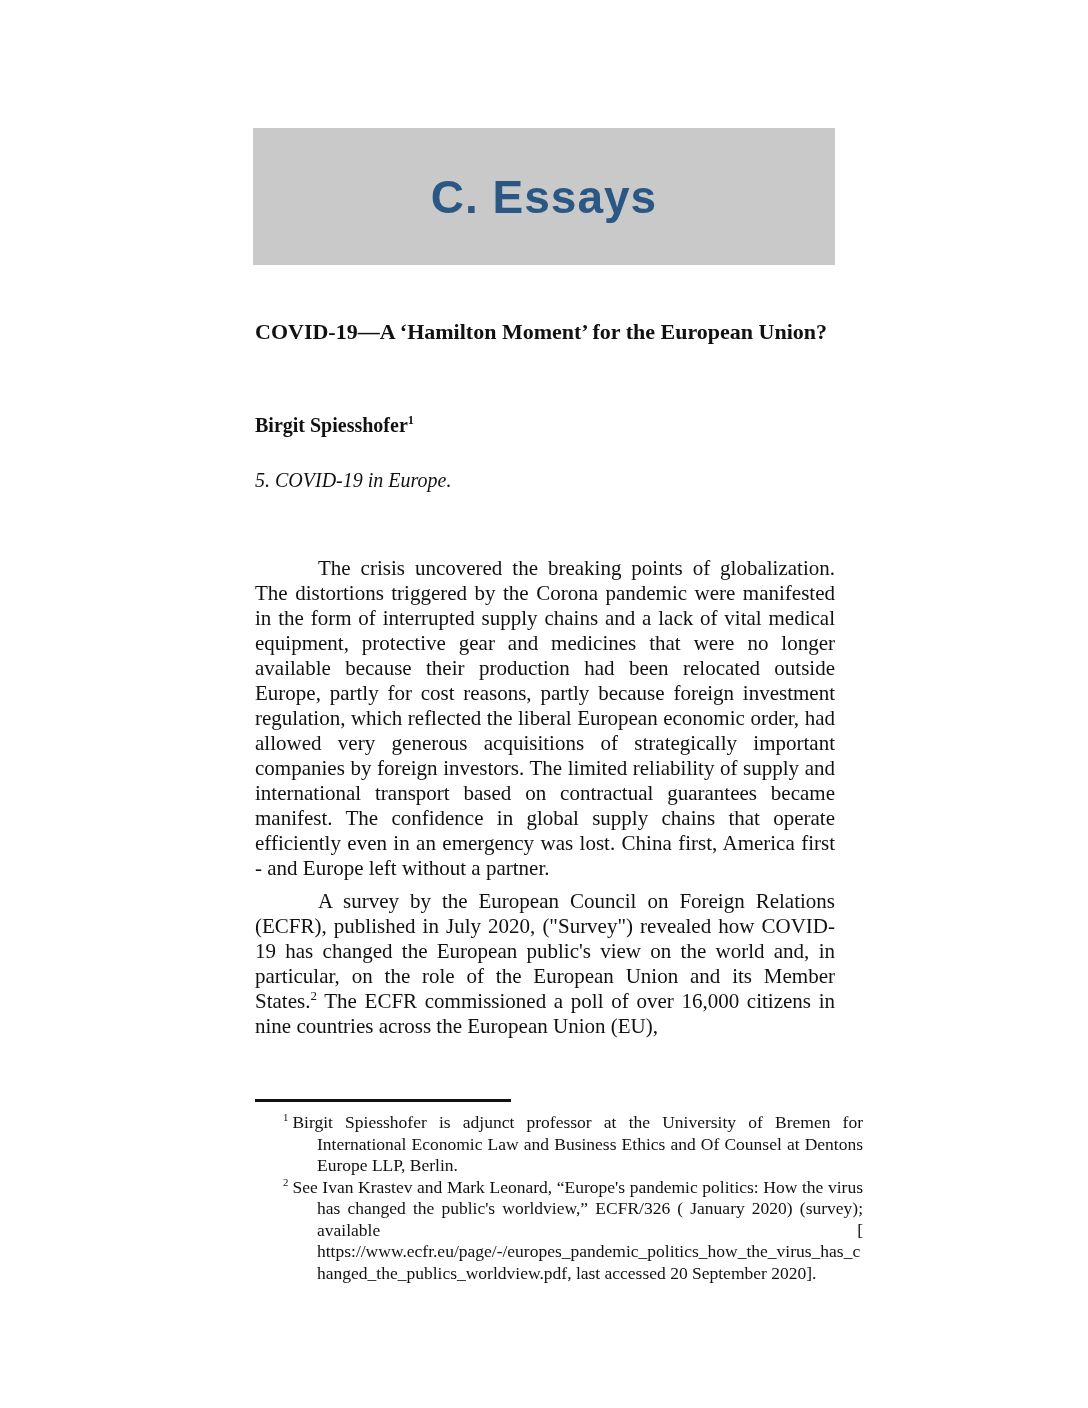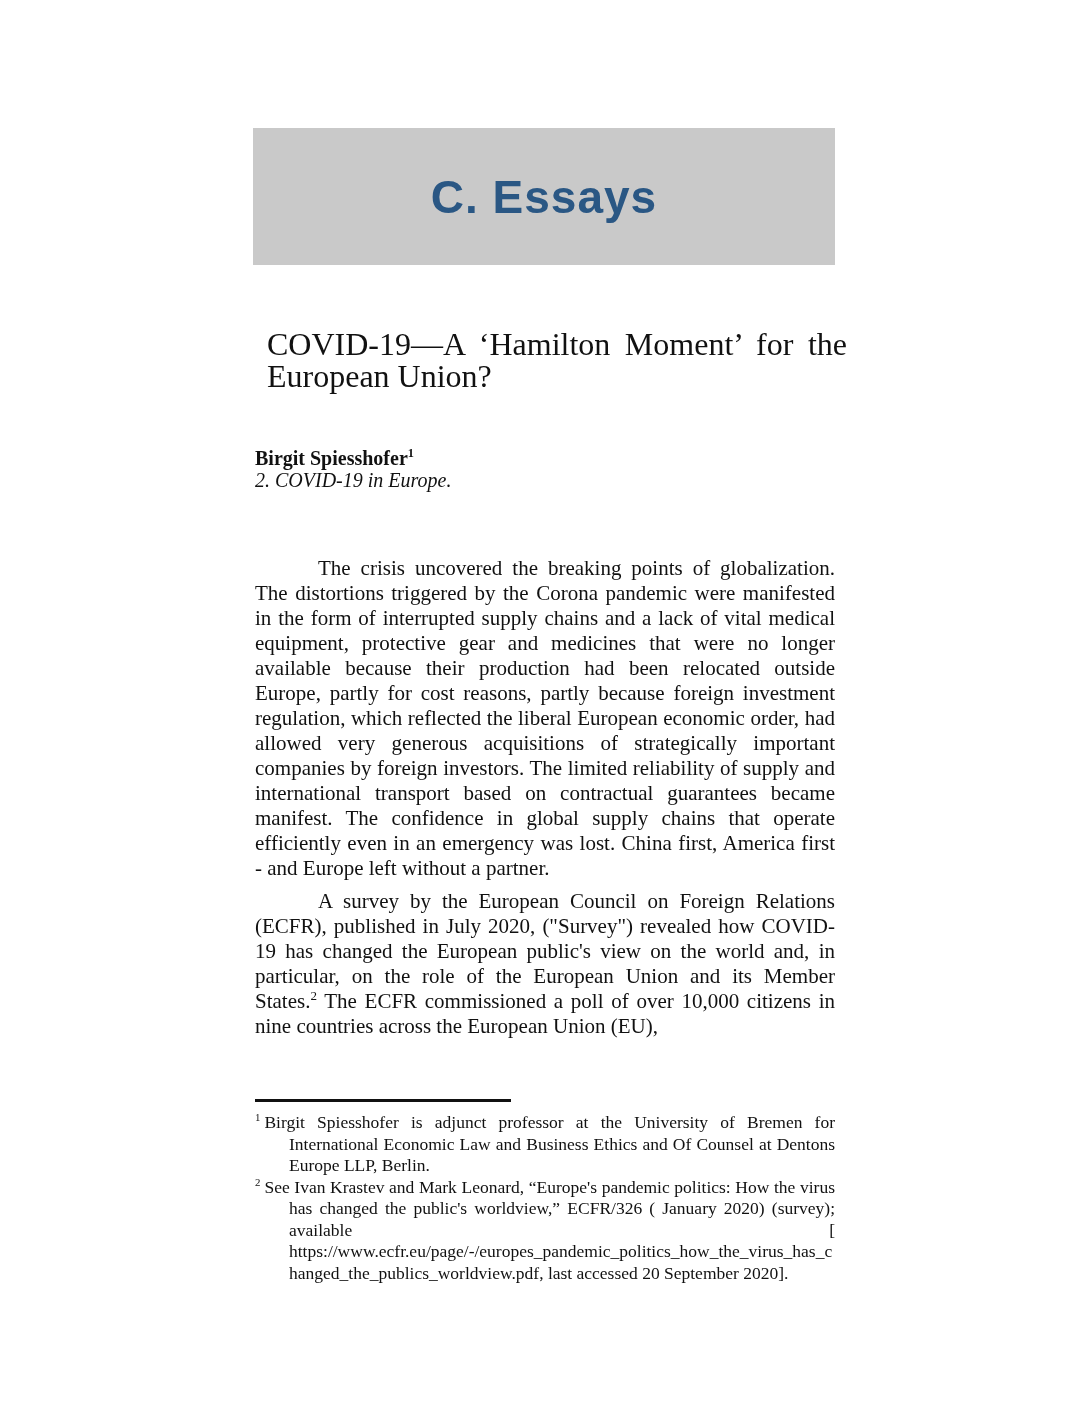--- a/index.html
+++ b/index.html
@@ -31,25 +31,25 @@
     color: #2a5784;
     letter-spacing: 1px;
   }
   .column {
     position: absolute;
     left: 255px;
     width: 580px;
   }
   .article-title {
     top: 316px;
-    font-size: 32px;
-    font-weight: normal;
+    font-size: 22px;
+    font-weight: bold;
     line-height: 32px;
     text-align: justify;
-    margin: 12px;
+    margin: 0;
   }
   .author-line {
     top: 414px;
     font-size: 20px;
     font-weight: bold;
   }
   .section-heading {
     top: 469px;
     font-size: 20px;
     font-style: italic;
@@ -72,52 +72,53 @@
     left: 255px;
     top: 1099px;
     width: 256px;
     height: 3px;
     background: #111111;
   }
   .footnotes {
     top: 1112px;
     font-size: 17.5px;
     line-height: 21.5px;
+    margin-left: 28px;
   }
   .footnote {
     text-align: justify;
     padding-left: 34px;
     text-indent: -34px;
     overflow-wrap: anywhere;
   }
   .footnote sup { margin-right: 4px; }
 </style>
 </head>
 <body>
 
 <div class="page">
 
   <div class="band">
     <span class="band-title">C. Essays</span>
   </div>
 
   <h1 class="column article-title" style="position:absolute;">COVID-19—A ‘Hamilton Moment’ for the European Union?</h1>
 
-  <div class="column author-line" style="position:absolute;margin-top:33px;">
+  <div class="column author-line" style="position:absolute;">
     <span>Birgit Spiesshofer</span><sup>1</sup>
   </div>
 
-  <div class="column section-heading" style="position:absolute;">2. COVID-19 in Europe.</div>
+  <div class="column section-heading" style="position:absolute;">5. COVID-19 in Europe.</div>
 
   <div class="column para para-1" style="position:absolute;">
     <span>The crisis uncovered the breaking points of globalization. The distortions triggered by the Corona pandemic were manifested in the form of interrupted supply chains and a lack of vital medical equipment, protective gear and medicines that were no longer available because their production had been relocated outside Europe, partly for cost reasons, partly because foreign investment regulation, which reflected the liberal European economic order, had allowed very generous acquisitions of strategically important companies by foreign investors. The limited reliability of supply and international transport based on contractual guarantees became manifest. The confidence in global supply chains that operate efficiently even in an emergency was lost. China first, America first - and Europe left without a partner.</span>
   </div>
 
   <div class="column para para-2" style="position:absolute;">
-    <span>A survey by the European Council on Foreign Relations (ECFR), published in July 2020, ("Survey") revealed how COVID-19 has changed the European public's view on the world and, in particular, on the role of the European Union and its Member States.</span><sup>2</sup><span> The ECFR commissioned a poll of over 10,000 citizens in nine countries across the European Union (EU),</span>
+    <span>A survey by the European Council on Foreign Relations (ECFR), published in July 2020, ("Survey") revealed how COVID-19 has changed the European public's view on the world and, in particular, on the role of the European Union and its Member States.</span><sup>2</sup><span> The ECFR commissioned a poll of over 16,000 citizens in nine countries across the European Union (EU),</span>
   </div>
 
   <div class="footnote-separator"></div>
 
   <div class="column footnotes" style="position:absolute;">
     <div class="footnote">
       <sup>1</sup><span>Birgit Spiesshofer is adjunct professor at the University of Bremen for International Economic Law and Business Ethics and Of Counsel at Dentons Europe LLP, Berlin.</span>
     </div>
     <div class="footnote">
       <sup>2</sup><span>See Ivan Krastev and Mark Leonard, “Europe's pandemic politics: How the virus has changed the public's worldview,” ECFR/326 ( January 2020) (survey); available [ https://www.ecfr.eu/page/-/europes_pandemic_politics_how_the_virus_has_changed_the_publics_worldview.pdf, last accessed 20 September 2020].</span>

